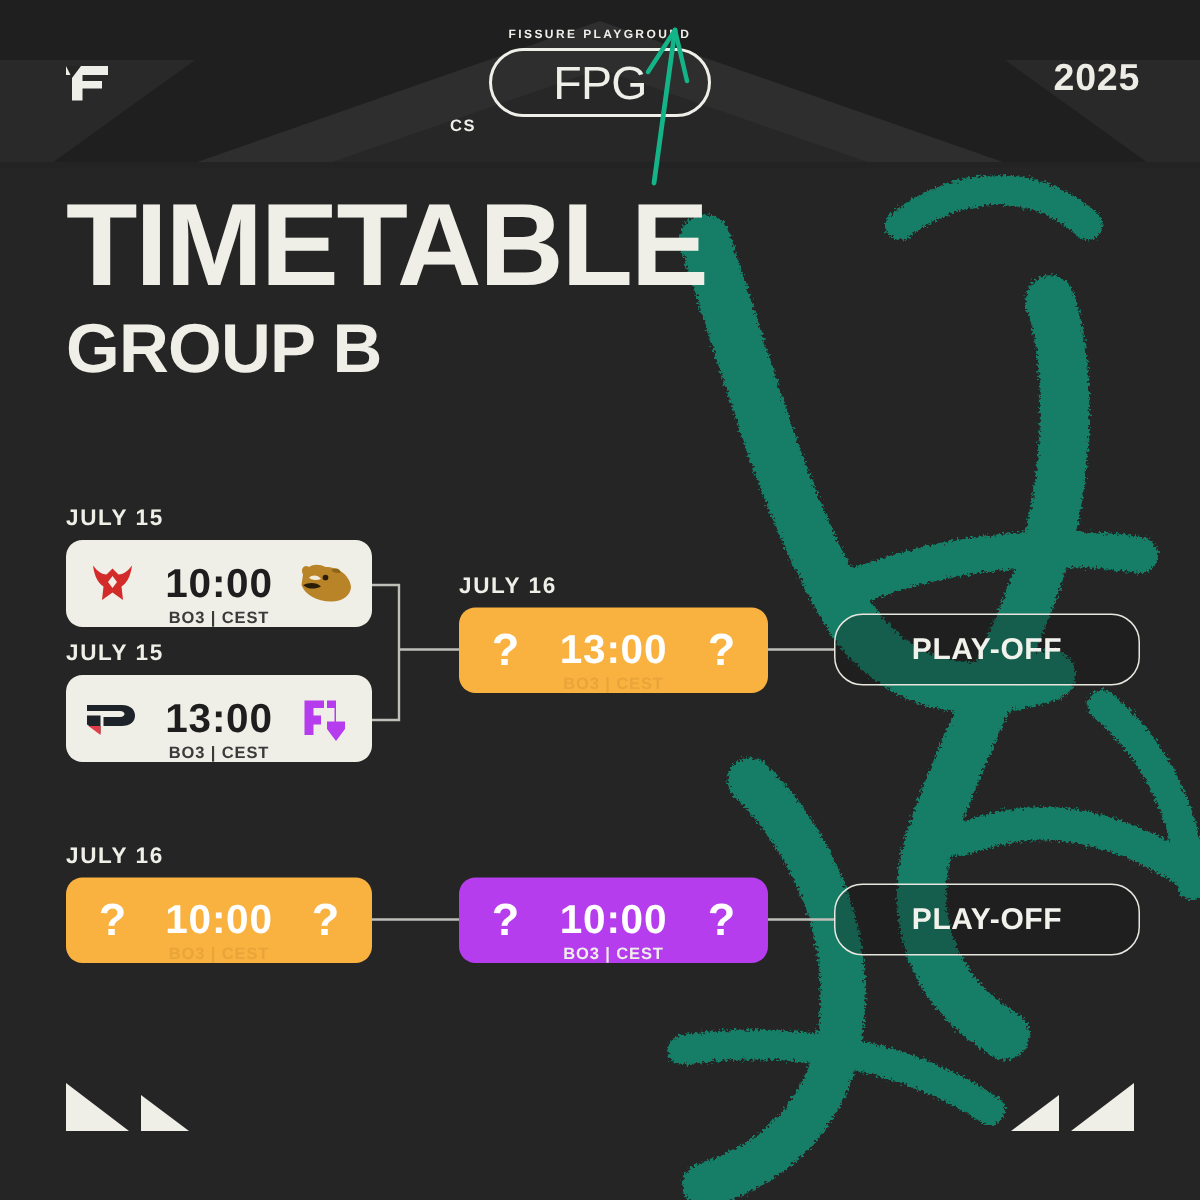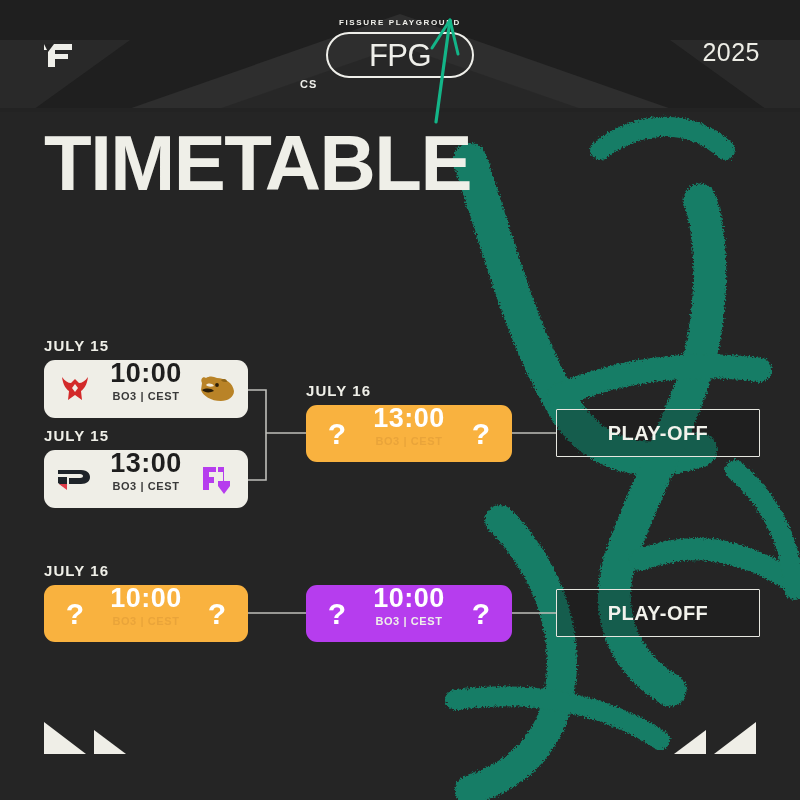--- a/index.html
+++ b/index.html
@@ -13,21 +13,21 @@
   #stage { position:absolute; inset:0; width:800px; height:800px; overflow:hidden; }
 
   
   .bg-svg { position:absolute; inset:0; width:800px; height:800px; }
 
   
   .header { position:absolute; left:0; top:0; width:800px; height:112px; z-index:5; }
   .hdr-mark { position:absolute; left:42px; top:38px; width:32px; height:30px; }
   .hdr-year {
     position:absolute; right:40px; top:38px;
-    font-size:25px; font-weight:400; color:#EDEDE6;
+    font-size:25px; font-weight:700; color:#EDEDE6;
     letter-spacing:0.5px;
   }
   .logo-wrap { position:absolute; left:50%; top:18px; transform:translateX(-50%); width:200px; height:86px; }
   .logo-top {
     text-align:center; font-size:8px; font-weight:700; color:#EFEFEA;
     letter-spacing:1.6px; line-height:10px;
   }
   .logo-pill {
     margin:4px auto 0; width:148px; height:46px;
     border:2.5px solid #EFEFEA; border-radius:24px;
@@ -58,21 +58,21 @@
   
   .bracket { position:absolute; inset:0; z-index:7; }
   .lines-svg { position:absolute; inset:0; width:800px; height:800px; pointer-events:none; }
 
   .date-label {
     position:absolute; font-size:15px; font-weight:700; color:#EFEFE8;
     letter-spacing:1.1px; 
   }
 
   .match {
-    position:absolute; display:flex; align-items:flex-start;
+    position:absolute; display:flex; align-items:flex-end;
     border-radius:11px; overflow:hidden;
   }
   .match.light { background:#EFEEE7; }
   .match.orange { background:#F9B23F; }
   .match.purple { background:#B63DEE; }
 
   .slot {
     width:62px; height:100%;
     display:flex; align-items:center; justify-content:center;
     flex:0 0 62px;
@@ -92,21 +92,21 @@
   .m-meta {
     font-size:11px; font-weight:700; letter-spacing:0.6px; margin-top:3px;
   }
   .match.light .m-time { color:#1E1E1E; }
   .match.light .m-meta { color:#3A3A3A; }
   .match.orange .m-time, .match.purple .m-time { color:#FFFFFF; }
   .match.orange .m-meta { color:#E9A43A; }
   .match.purple .m-meta { color:#EFEFEA; }
 
   .playoff {
-    position:absolute; border:1.6px solid #E7E7E0; border-radius:1px;
+    position:absolute; border:1.6px solid #E7E7E0; border-radius:19px;
     display:flex; align-items:center; justify-content:center;
     background:rgba(20,20,20,0.30);
   }
   .playoff span {
     font-size:20px; font-weight:800; color:#F2F2EC; letter-spacing:0.4px;
   }
 
   
   .corner { position:absolute; z-index:6; }
   .corner-bl { left:40px; bottom:42px; width:108px; height:50px; }
@@ -170,20 +170,21 @@
         <path d="M54,6 L40,108" stroke="#13B588" stroke-width="3.2" fill="none" stroke-linecap="round"></path>
         <path d="M54,6 L36,34 M54,6 L62,40" stroke="#13B588" stroke-width="3" fill="none" stroke-linecap="round"></path>
       </svg>
     </div>
 
     <div class="hdr-year">2025</div>
   </div>
 
   <div class="title-block">
     <div class="title-main">TIMETABLE</div>
+    <div class="title-sub">GROUP B</div>
   </div>
 
   <div class="bracket">
 
     <svg class="lines-svg" viewBox="0 0 800 800">
       <g stroke="#BFBFBA" stroke-width="1.6" fill="none">
 
         <path d="M248,390 L266,390 L266,480 L248,480"></path>
         <path d="M266,433 L306,433"></path>
 

